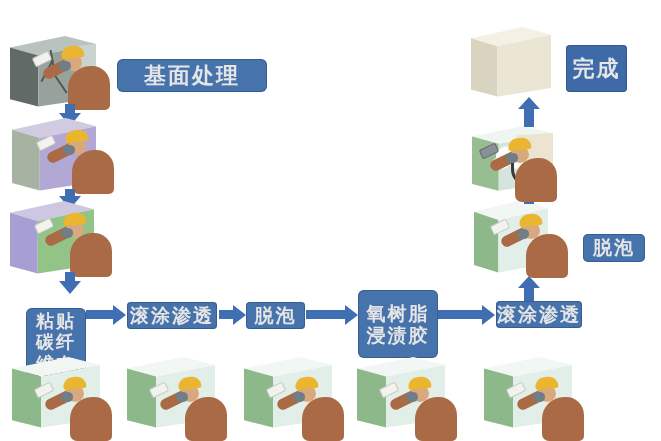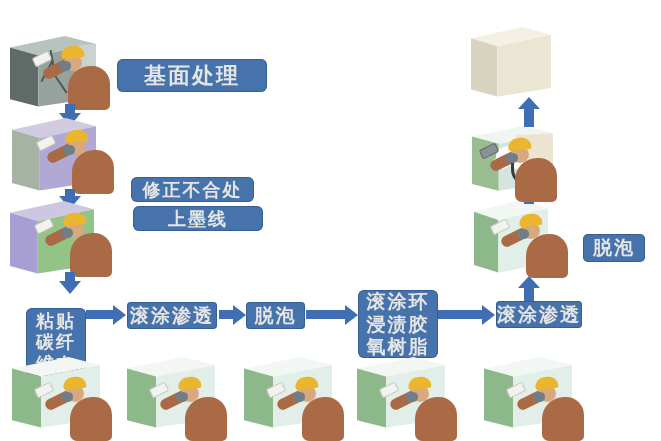--- a/index.html
+++ b/index.html
@@ -82,23 +82,21 @@
     <div class="face f-front" style="background:#b2a8d5"></div>
   </div>
   <div class="worker" style="left:54px;top:130px">
     <div class="w-arm"></div>
     <div class="w-tool"></div>
     <div class="w-body"></div>
     <div class="w-head"></div>
     <div class="w-mask"></div>
     <div class="w-helmet"></div>
   </div>
-  <div class="lbl" style="left:131px;top:177px;width:123px;height:25px;font-size:18px">修正不合处</div>
   <div class="arrow down" style="left:65px;top:189px;width:10px;height:7px"></div>
-  <div class="lbl" style="left:133px;top:206px;width:130px;height:25px;font-size:18px">上墨线</div>
 
   <div class="cube" style="left:10px;top:201px;width:84px;height:74px">
     <div class="face f-top" style="background:#cdc7e3"></div>
     <div class="face f-left" style="background:#a79ed3"></div>
     <div class="face f-front" style="background:#93c387"></div>
   </div>
   <div class="worker" style="left:52px;top:213px">
     <div class="w-arm"></div>
     <div class="w-tool"></div>
     <div class="w-body"></div>
@@ -113,23 +111,22 @@
     <span>碳纤</span>
     <span>维布</span>
   </div>
 
   <div class="arrow right" style="left:86px;top:310px;width:27px;height:9px"></div>
   <div class="lbl" style="left:127px;top:302px;width:90px;height:27px;font-size:19px;border-radius:4px">滚涂渗透</div>
   <div class="arrow right" style="left:219px;top:310px;width:14px;height:9px"></div>
   <div class="lbl" style="left:246px;top:302px;width:59px;height:27px;font-size:19px;border-radius:4px">脱泡</div>
   <div class="arrow right" style="left:306px;top:310px;width:39px;height:9px"></div>
   <div class="lbl multi" style="left:358px;top:290px;width:80px;height:68px;font-size:19px">
-    <span>滚涂环</span>
+    <span>氧树脂</span>
     <span>浸渍胶</span>
-    <span>氧树脂</span>
   </div>
   <div class="arrow right" style="left:438px;top:310px;width:44px;height:9px"></div>
   <div class="lbl" style="left:496px;top:301px;width:86px;height:27px;font-size:19px;border-radius:4px">滚涂渗透</div>
 
   <div class="arrow up" style="left:524px;top:288px;width:10px;height:13px"></div>
 
   <div class="cube" style="left:474px;top:200px;width:74px;height:74px">
     <div class="face f-top" style="background:#f2f7f3"></div>
     <div class="face f-left" style="background:#8db98a"></div>
     <div class="face f-front" style="background:#e2efe8"></div>
@@ -163,20 +160,21 @@
     <div class="w-helmet"></div>
   </div>
 
   <div class="arrow up" style="left:524px;top:109px;width:10px;height:18px"></div>
 
   <div class="cube" style="left:471px;top:27px;width:80px;height:71px">
     <div class="face f-top" style="background:#f4f0e3"></div>
     <div class="face f-left" style="background:#d9d4c0"></div>
     <div class="face f-front" style="background:#ebe6d4"></div>
   </div>
+  <div class="lbl" style="left:566px;top:45px;width:61px;height:47px;font-size:22px;border-radius:4px;background:#3e6ba8">完成</div>
 
   <div class="cube" style="left:12px;top:357px;width:88px;height:72px">
     <div class="face f-top" style="background:#f2f7f3"></div>
     <div class="face f-left" style="background:#8db98a"></div>
     <div class="face f-front" style="background:#e2efe8"></div>
   </div>
   <div class="worker" style="left:52px;top:377px">
     <div class="w-arm"></div>
     <div class="w-tool"></div>
     <div class="w-body"></div>

